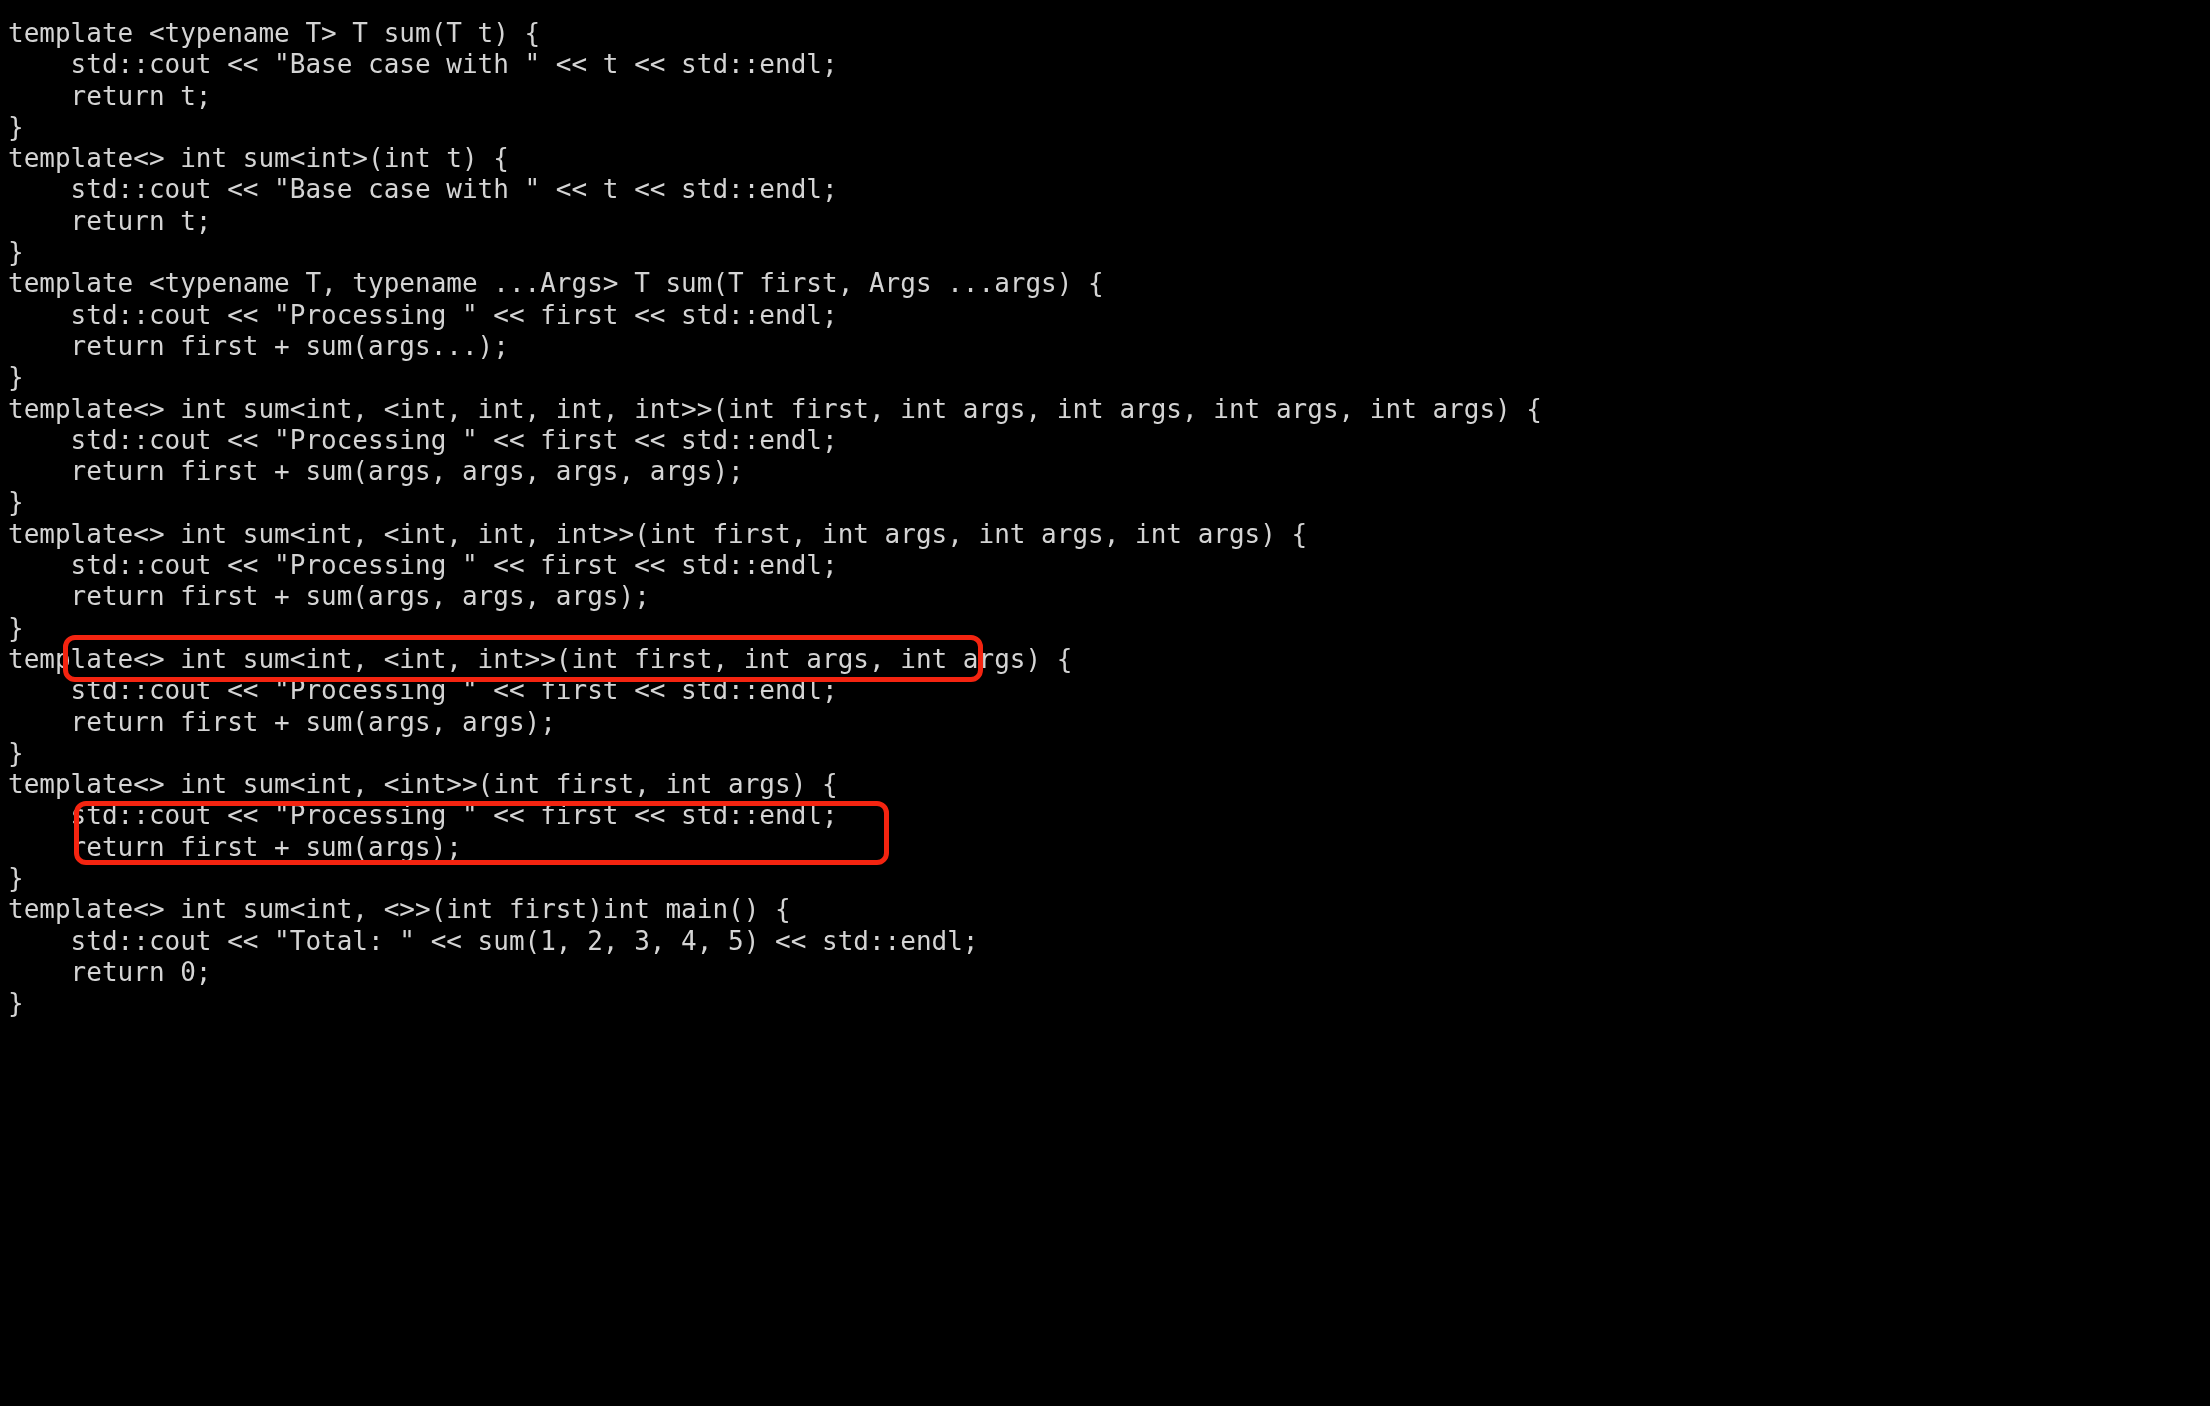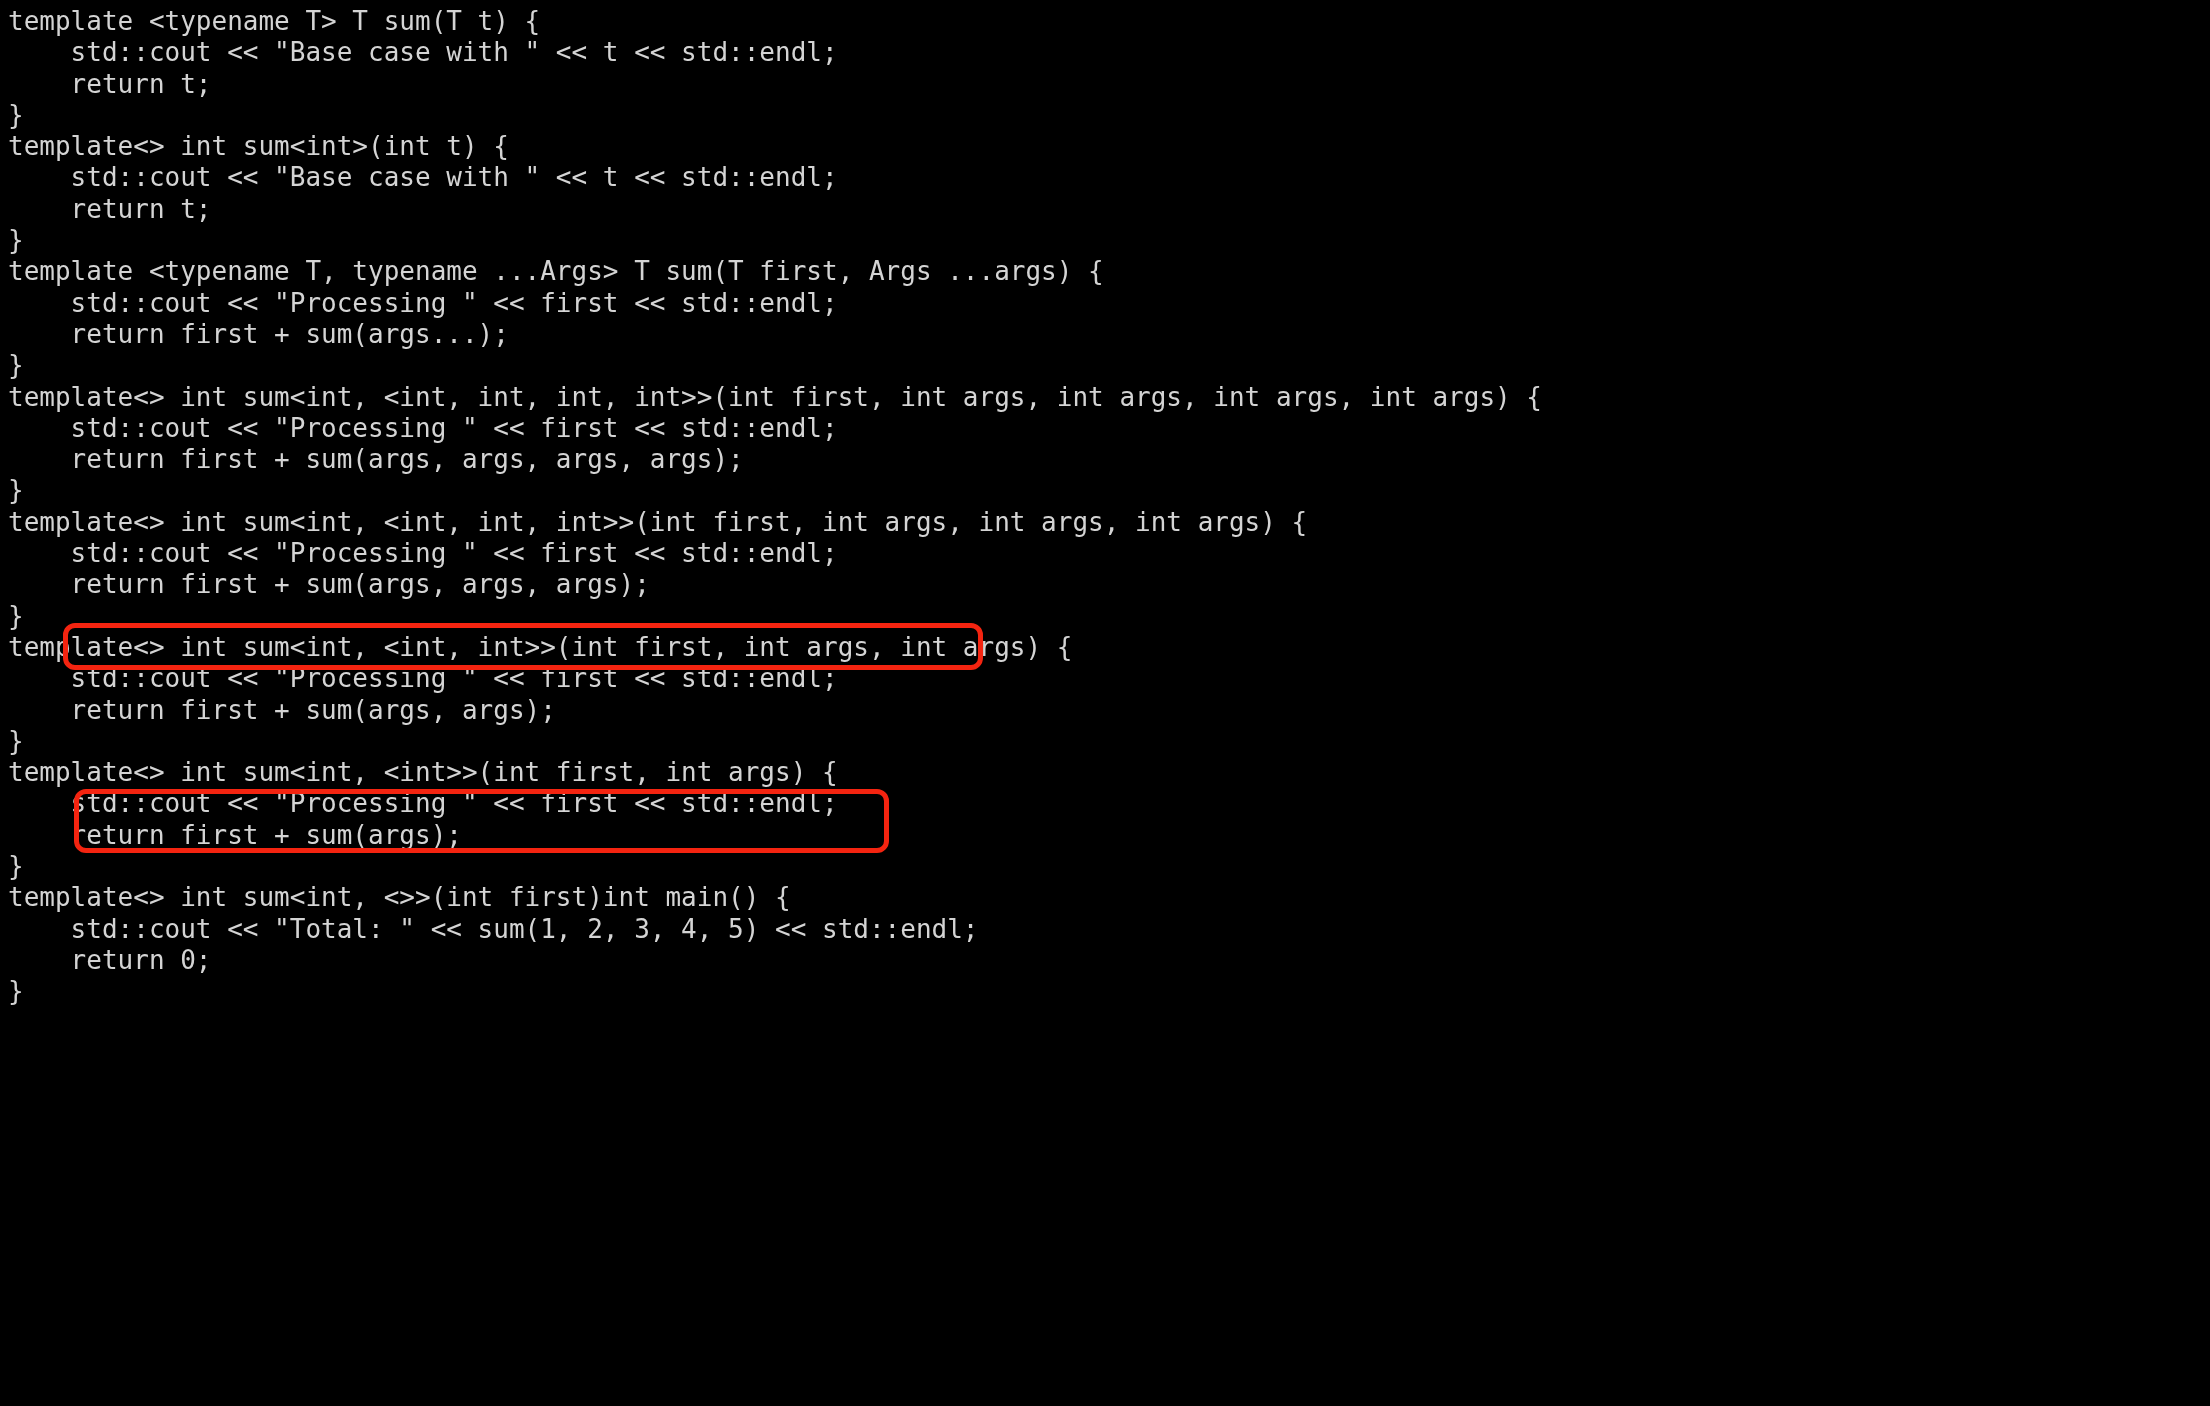--- a/index.html
+++ b/index.html
@@ -10,21 +10,21 @@
   body {
     width: 2210px;
     height: 1406px;
     overflow: hidden;
     position: relative;
     font-family: "DejaVu Sans Mono", "Liberation Mono", monospace;
   }
   #code-surface {
     position: absolute;
     left: 0;
-    top: 4px;
+    top: 16px;
     width: 2210px;
     height: 1068px;
     background: #000000;
   }
   #code-block {
     position: absolute;
     left: 8px;
     top: 2px;
     margin: 0;
     padding: 0;

